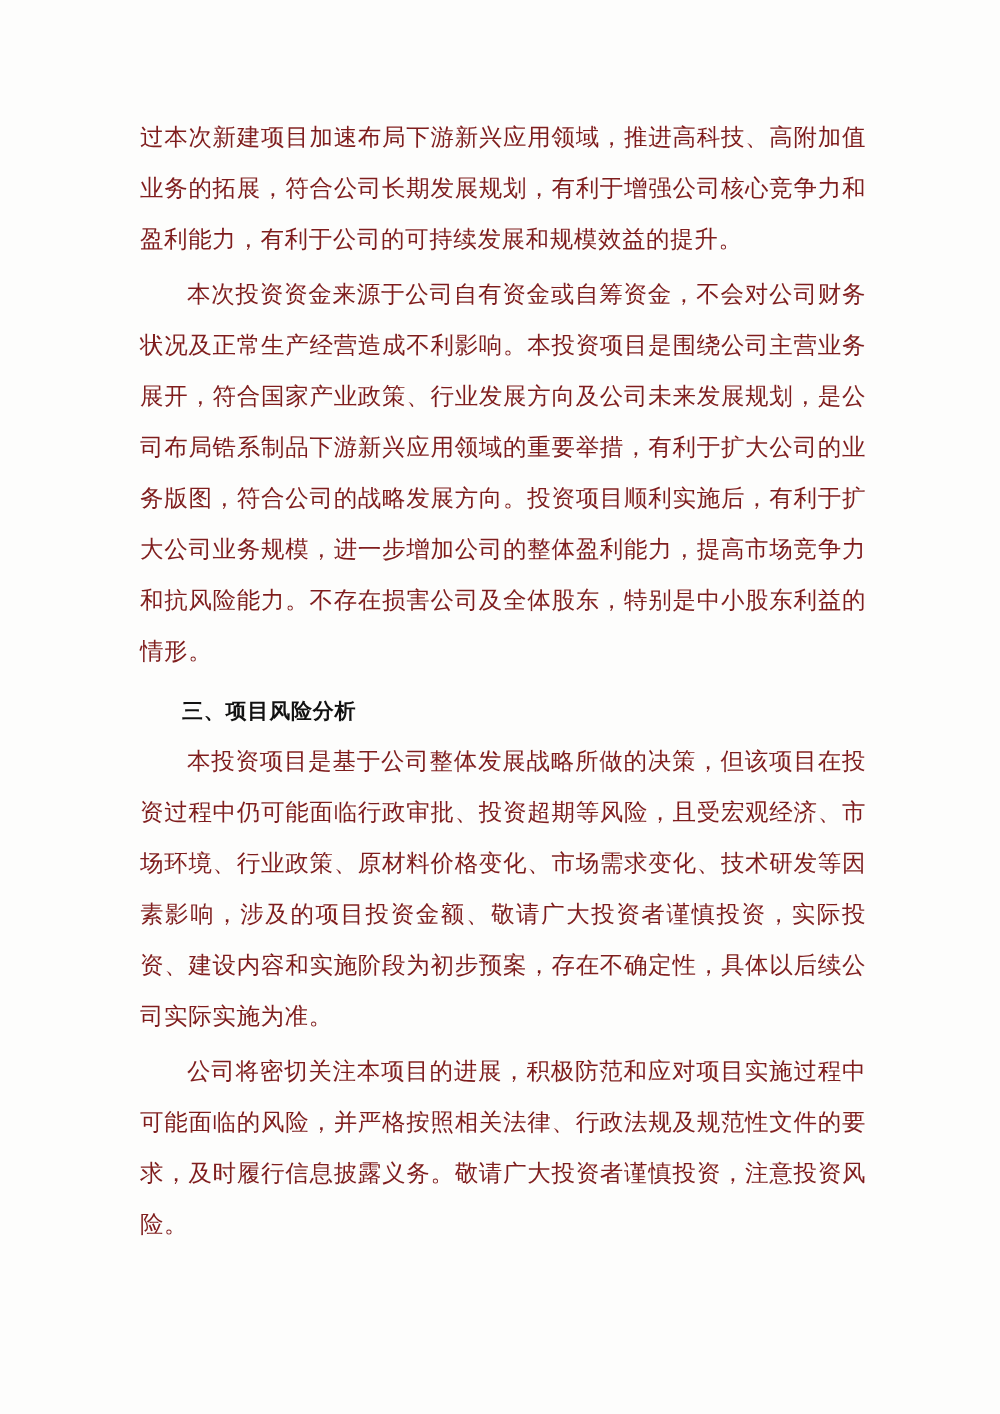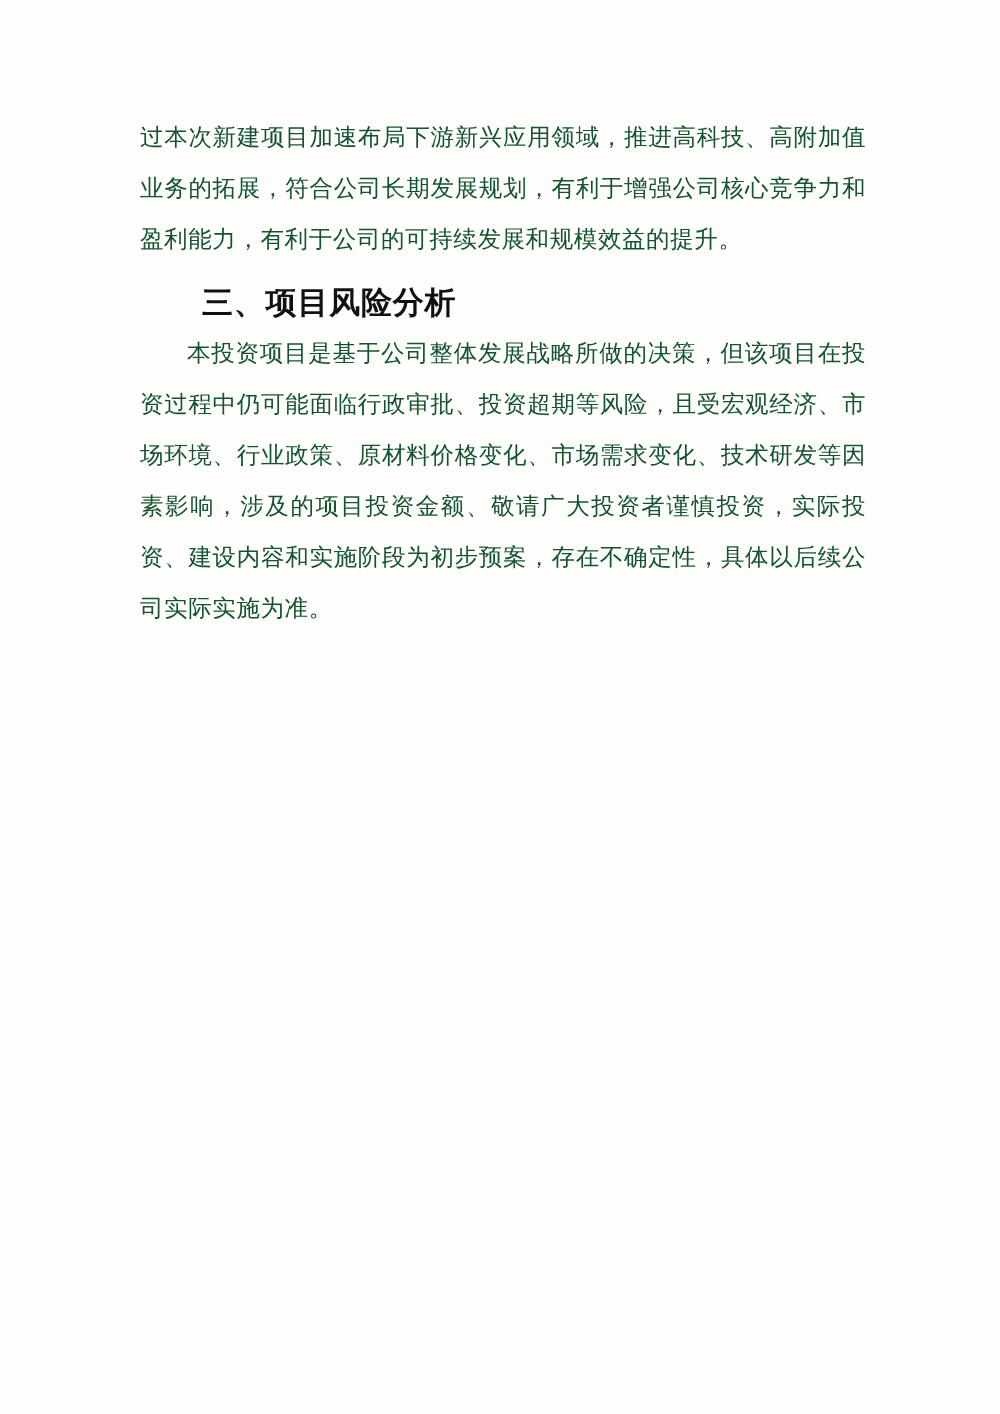--- a/index.html
+++ b/index.html
@@ -28,51 +28,53 @@
     left: 140px;
     width: 726px;
   }
   .para {
     margin: 0 0 0 0;
     font-size: 23.5px;
     line-height: 51px;
     text-align: justify;
     text-justify: inter-ideograph;
     letter-spacing: 0.6px;
-    color: #14532d;
+    color: #7f1d1d;
   }
   .para.indent {
     text-indent: 2em;
   }
   .heading {
     margin: 0;
-    font-size: 31px;
+    font-size: 21px;
     line-height: 51px;
     font-weight: bold;
     text-indent: 2em;
     letter-spacing: 0.8px;
     color: #111111;
   }
   .gap-sm { height: 4px; }
   .gap-md { height: 8px; }
 </style>
 </head>
 <body>
 
 <div class="page">
   <div class="content">
 
     <p class="para">过本次新建项目加速布局下游新兴应用领域，推进高科技、高附加值业务的拓展，符合公司长期发展规划，有利于增强公司核心竞争力和盈利能力，有利于公司的可持续发展和规模效益的提升。</p>
 
     <div class="gap-sm"></div>
 
+    <p class="para indent">本次投资资金来源于公司自有资金或自筹资金，不会对公司财务状况及正常生产经营造成不利影响。本投资项目是围绕公司主营业务展开，符合国家产业政策、行业发展方向及公司未来发展规划，是公司布局锆系制品下游新兴应用领域的重要举措，有利于扩大公司的业务版图，符合公司的战略发展方向。投资项目顺利实施后，有利于扩大公司业务规模，进一步增加公司的整体盈利能力，提高市场竞争力和抗风险能力。不存在损害公司及全体股东，特别是中小股东利益的情形。</p>
 
     <div class="gap-md"></div>
 
     <h2 class="heading">三、项目风险分析</h2>
 
     <p class="para indent">本投资项目是基于公司整体发展战略所做的决策，但该项目在投资过程中仍可能面临行政审批、投资超期等风险，且受宏观经济、市场环境、行业政策、原材料价格变化、市场需求变化、技术研发等因素影响，涉及的项目投资金额、敬请广大投资者谨慎投资，实际投资、建设内容和实施阶段为初步预案，存在不确定性，具体以后续公司实际实施为准。</p>
 
     <div class="gap-sm"></div>
 
+    <p class="para indent">公司将密切关注本项目的进展，积极防范和应对项目实施过程中可能面临的风险，并严格按照相关法律、行政法规及规范性文件的要求，及时履行信息披露义务。敬请广大投资者谨慎投资，注意投资风险。</p>
 
   </div>
 </div>
 
 </body></html>

